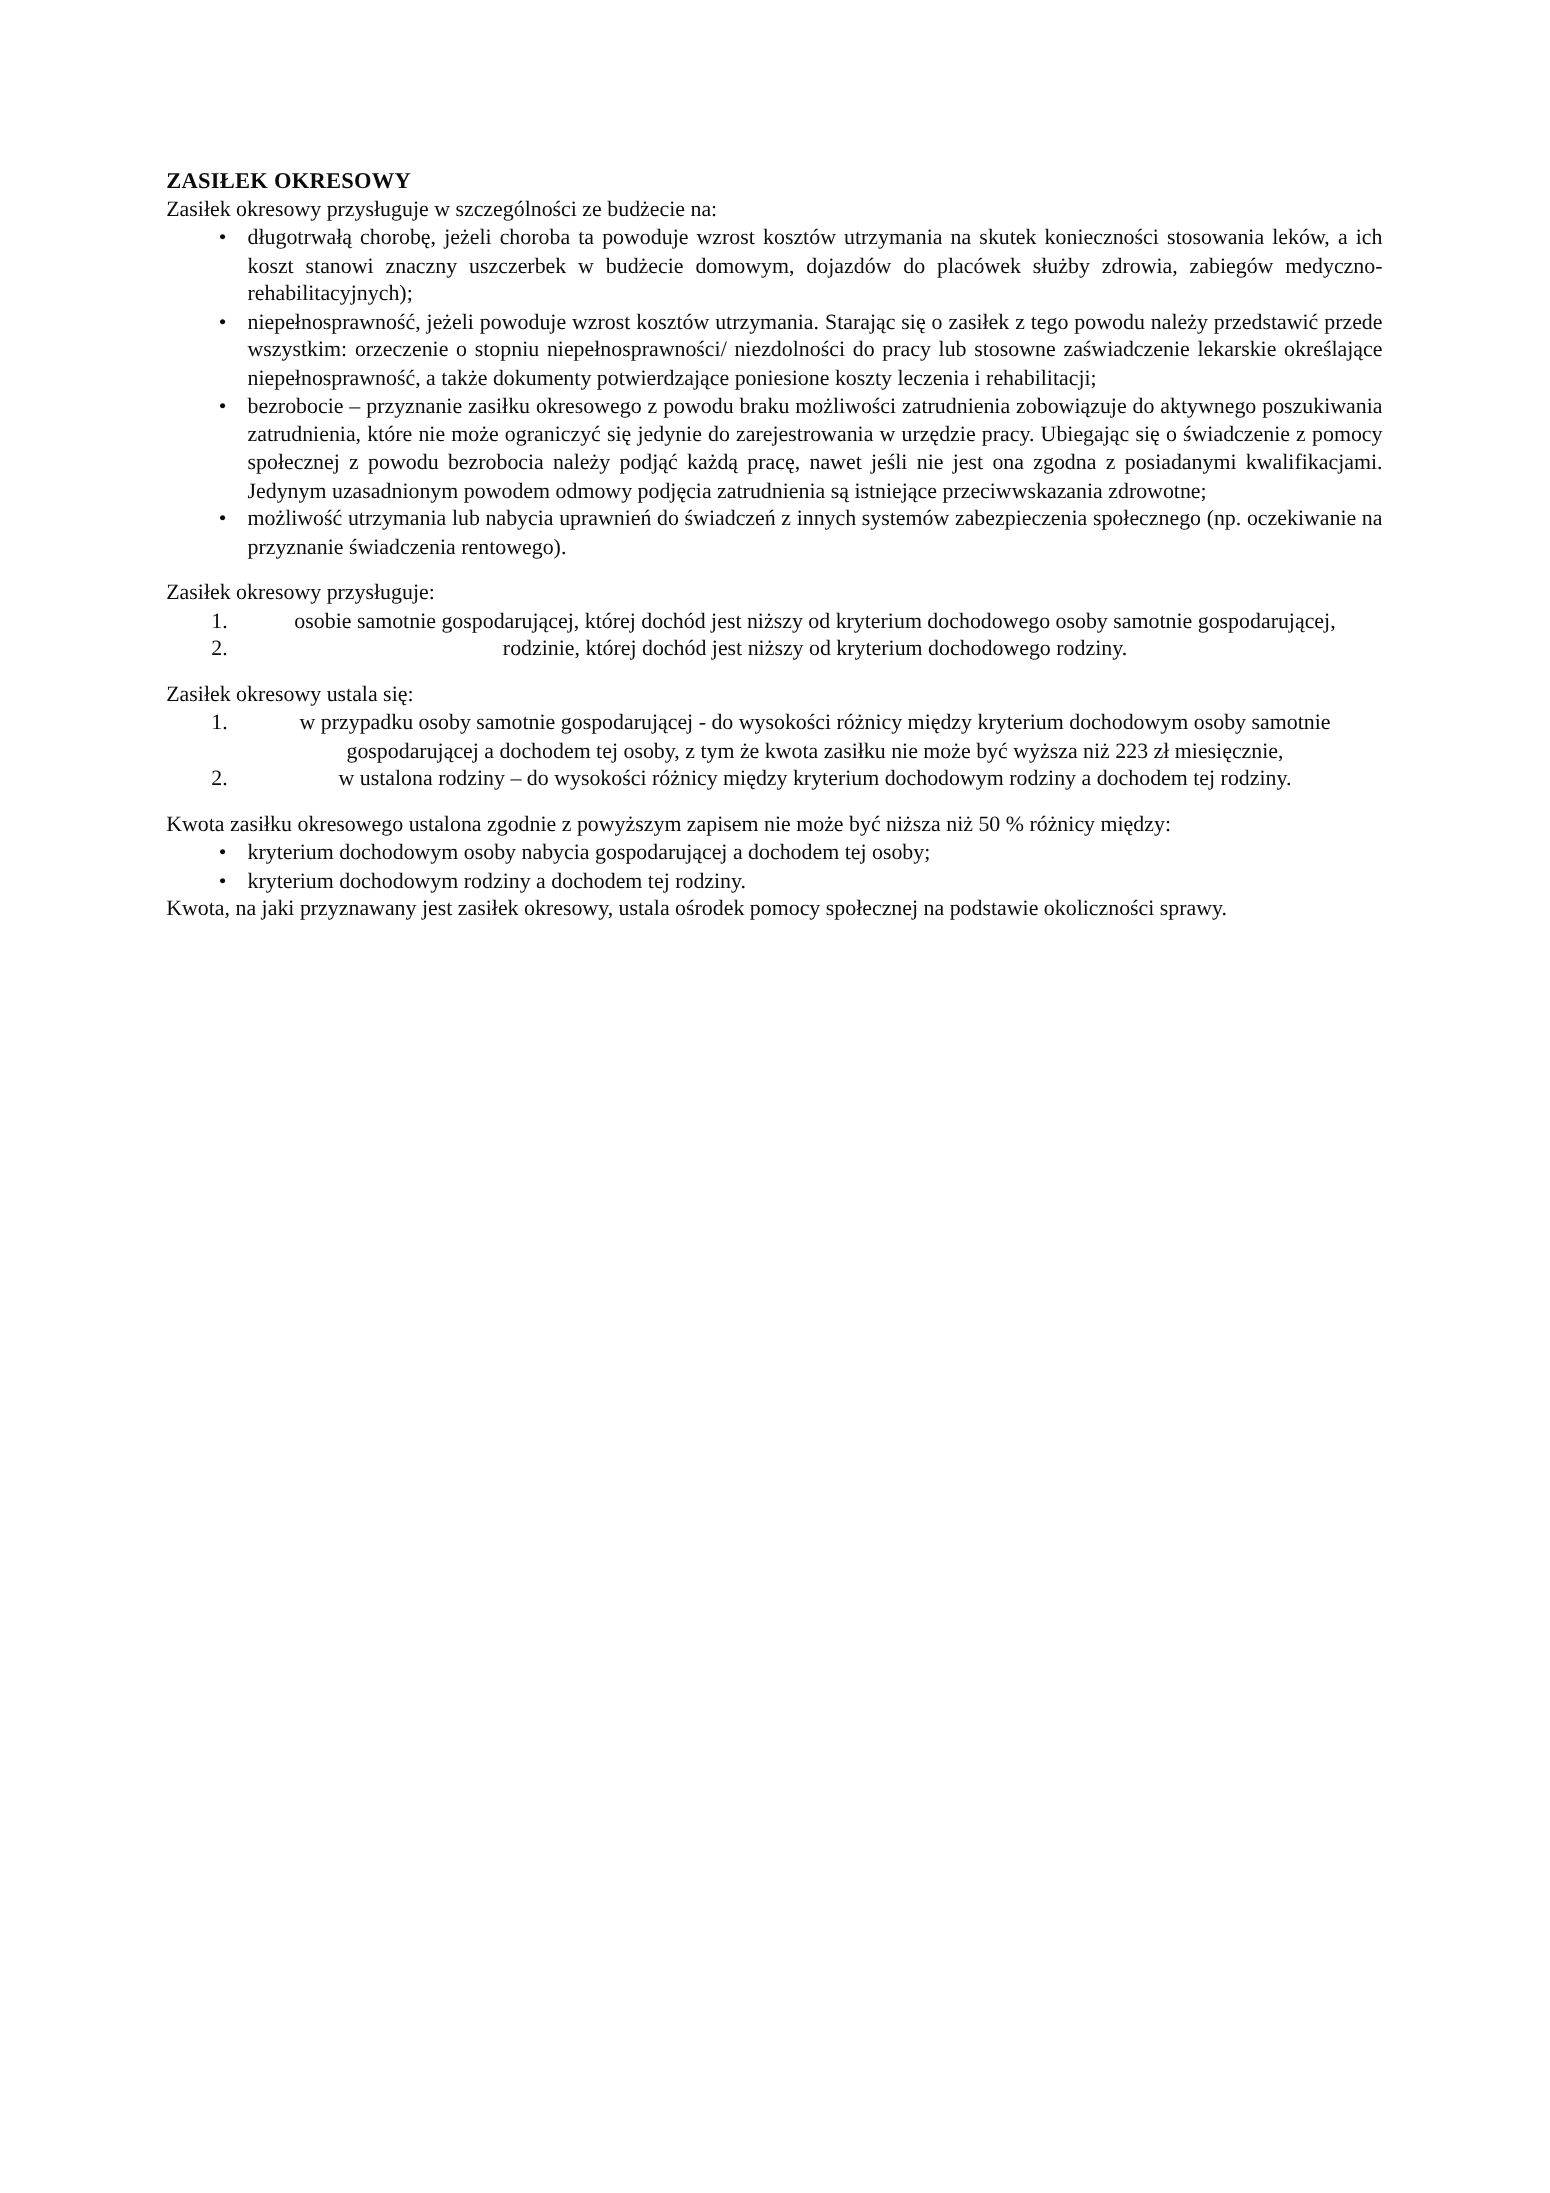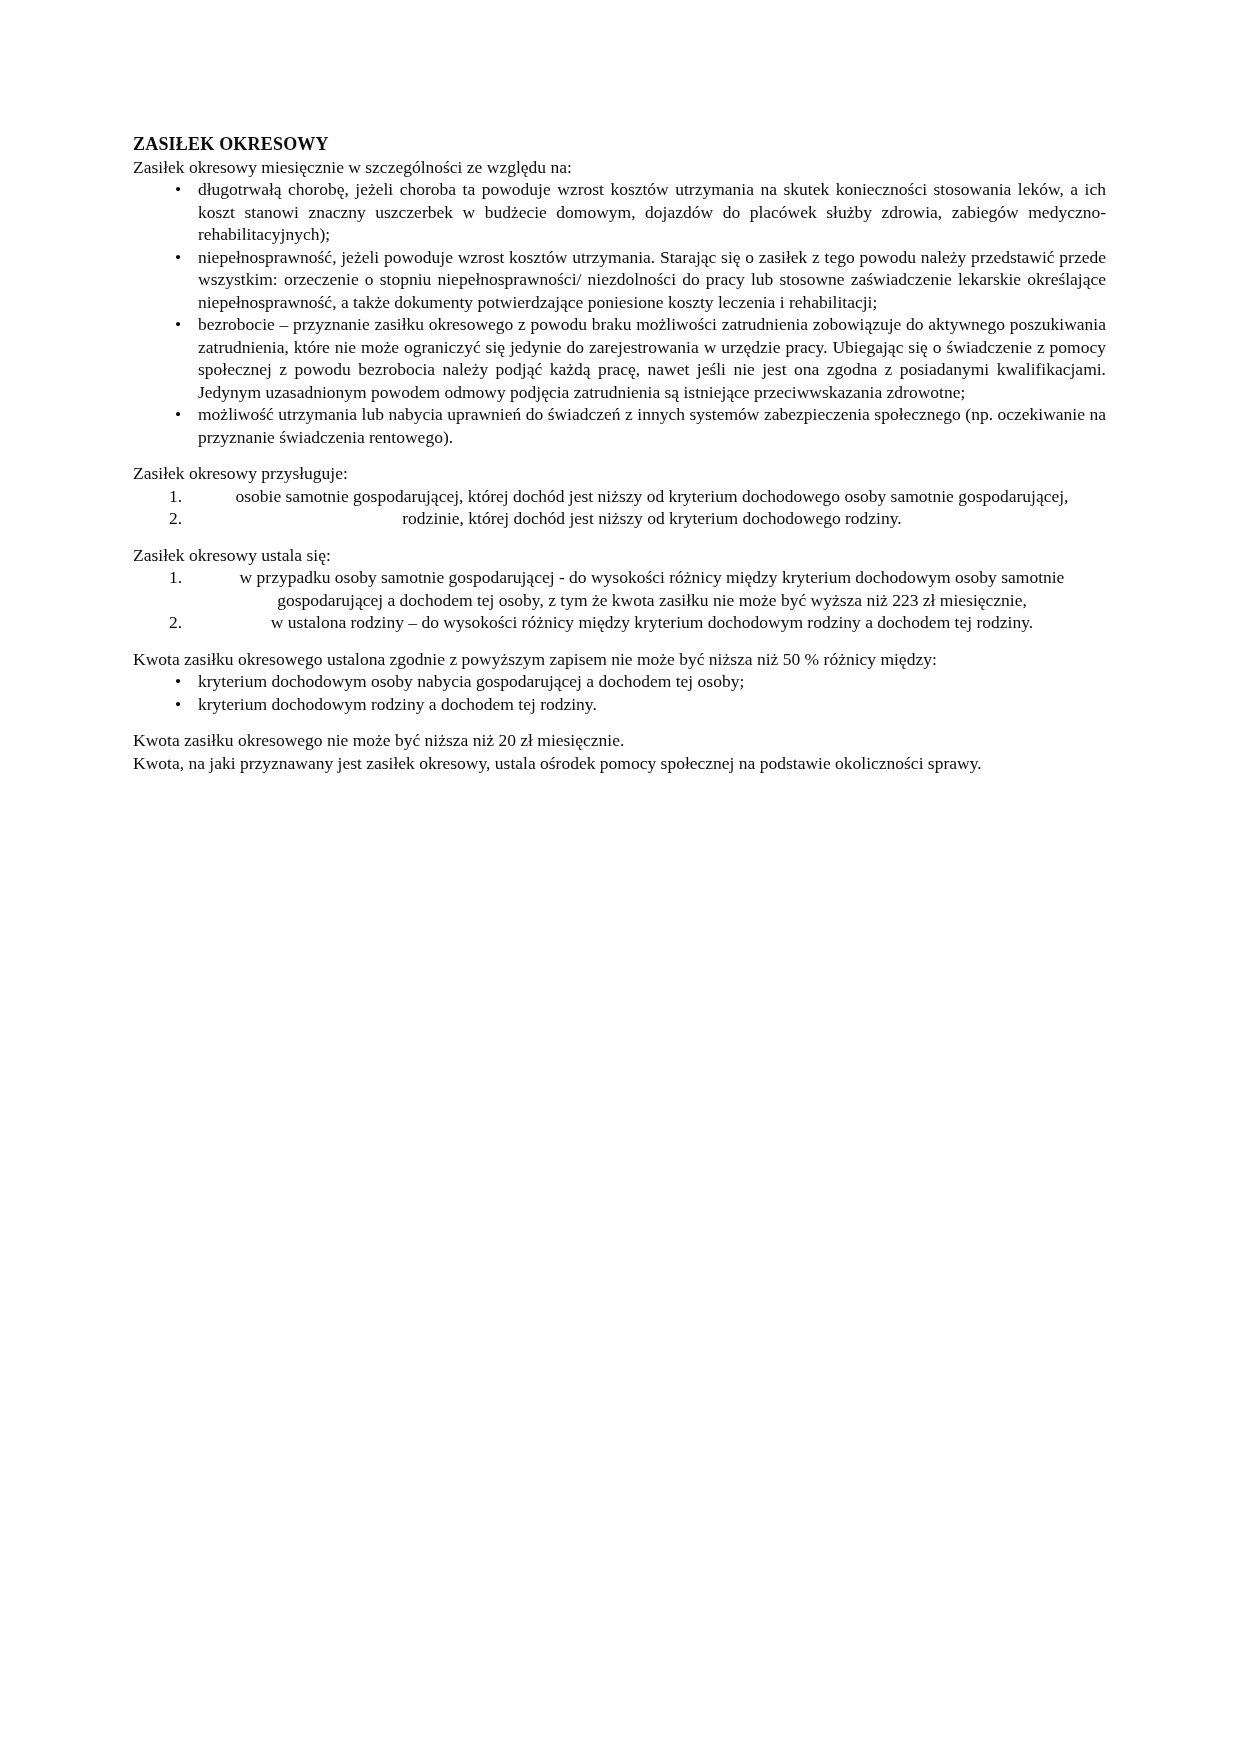--- a/index.html
+++ b/index.html
@@ -69,21 +69,21 @@
     top: 0;
   }
 </style>
 </head>
 <body>
 
 <div class="page">
 
   <p class="doc-title">ZASIŁEK OKRESOWY</p>
 
-  <p class="para">Zasiłek okresowy miesięcznie w szczególności ze względu na:</p>
+  <p class="para">Zasiłek okresowy przysługuje w szczególności ze budżecie na:</p>
 
   <ul class="bullet-list">
     <li>długotrwałą chorobę, jeżeli choroba ta powoduje wzrost kosztów utrzymania na skutek konieczności stosowania leków, a ich koszt stanowi znaczny uszczerbek w budżecie domowym, dojazdów do placówek służby zdrowia, zabiegów medyczno-rehabilitacyjnych);</li>
     <li>niepełnosprawność, jeżeli powoduje wzrost kosztów utrzymania. Starając się o zasiłek z tego powodu należy przedstawić przede wszystkim: orzeczenie o stopniu niepełnosprawności/ niezdolności do pracy lub stosowne zaświadczenie lekarskie określające niepełnosprawność, a także dokumenty potwierdzające poniesione koszty leczenia i rehabilitacji;</li>
     <li>bezrobocie – przyznanie zasiłku okresowego z powodu braku możliwości zatrudnienia zobowiązuje do aktywnego poszukiwania zatrudnienia, które nie może ograniczyć się jedynie do zarejestrowania w urzędzie pracy. Ubiegając się o świadczenie z pomocy społecznej z powodu bezrobocia należy podjąć każdą pracę, nawet jeśli nie jest ona zgodna z posiadanymi kwalifikacjami. Jedynym uzasadnionym powodem odmowy podjęcia zatrudnienia są istniejące przeciwwskazania zdrowotne;</li>
     <li>możliwość utrzymania lub nabycia uprawnień do świadczeń z innych systemów zabezpieczenia społecznego (np. oczekiwanie na przyznanie świadczenia rentowego).</li>
   </ul>
 
   <p class="para gap">Zasiłek okresowy przysługuje:</p>
   <ol class="num-list">
@@ -96,16 +96,15 @@
     <li>w przypadku osoby samotnie gospodarującej - do wysokości różnicy między kryterium dochodowym osoby samotnie gospodarującej a dochodem tej osoby, z tym że kwota zasiłku nie może być wyższa niż 223 zł miesięcznie,</li>
     <li>w ustalona rodziny – do wysokości różnicy między kryterium dochodowym rodziny a dochodem tej rodziny.</li>
   </ol>
 
   <p class="para gap">Kwota zasiłku okresowego ustalona zgodnie z powyższym zapisem nie może być niższa niż 50 % różnicy między:</p>
   <ul class="bullet-list short">
     <li>kryterium dochodowym osoby nabycia gospodarującej a dochodem tej osoby;</li>
     <li>kryterium dochodowym rodziny a dochodem tej rodziny.</li>
   </ul>
 
-  <p class="para gap">Kwota zasiłku okresowego nie może być niższa niż 20 zł miesięcznie.</p>
   <p class="para">Kwota, na jaki przyznawany jest zasiłek okresowy, ustala ośrodek pomocy społecznej na podstawie okoliczności sprawy.</p>
 
 </div>
 
 </body></html>

